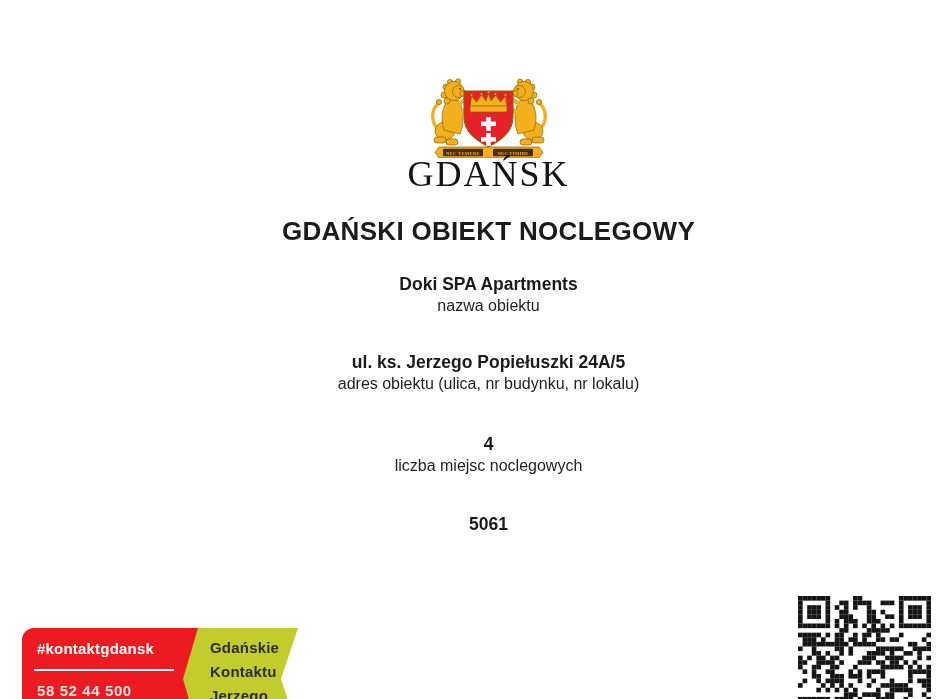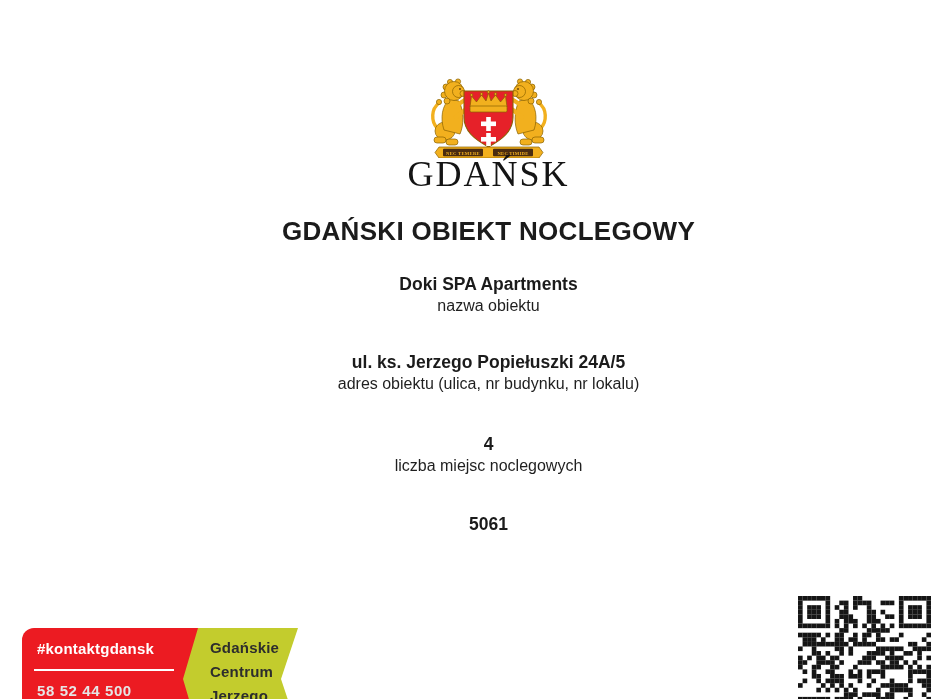--- a/index.html
+++ b/index.html
@@ -132,21 +132,21 @@
   </div>
 
   <div class="footer-banner">
     <div class="red-ribbon">
       <div class="hashtag">#kontaktgdansk</div>
       <div class="sep"></div>
       <div class="phone">58 52 44 500</div>
     </div>
     <div class="green-arrow">
       <div>Gdańskie</div>
-      <div>Centrum</div>
+      <div>Kontaktu</div>
       <div>Jerzego</div>
     </div>
   </div>
 
   <div class="qr" role="img"><svg width="133" height="133" viewBox="0 0 133 133" fill="#151515">
         <rect x="0.00" y="0.00" width="4.64" height="4.64"></rect>
         <rect x="4.59" y="0.00" width="4.64" height="4.64"></rect>
         <rect x="9.17" y="0.00" width="4.64" height="4.64"></rect>
         <rect x="13.76" y="0.00" width="4.64" height="4.64"></rect>
         <rect x="18.34" y="0.00" width="4.64" height="4.64"></rect>

